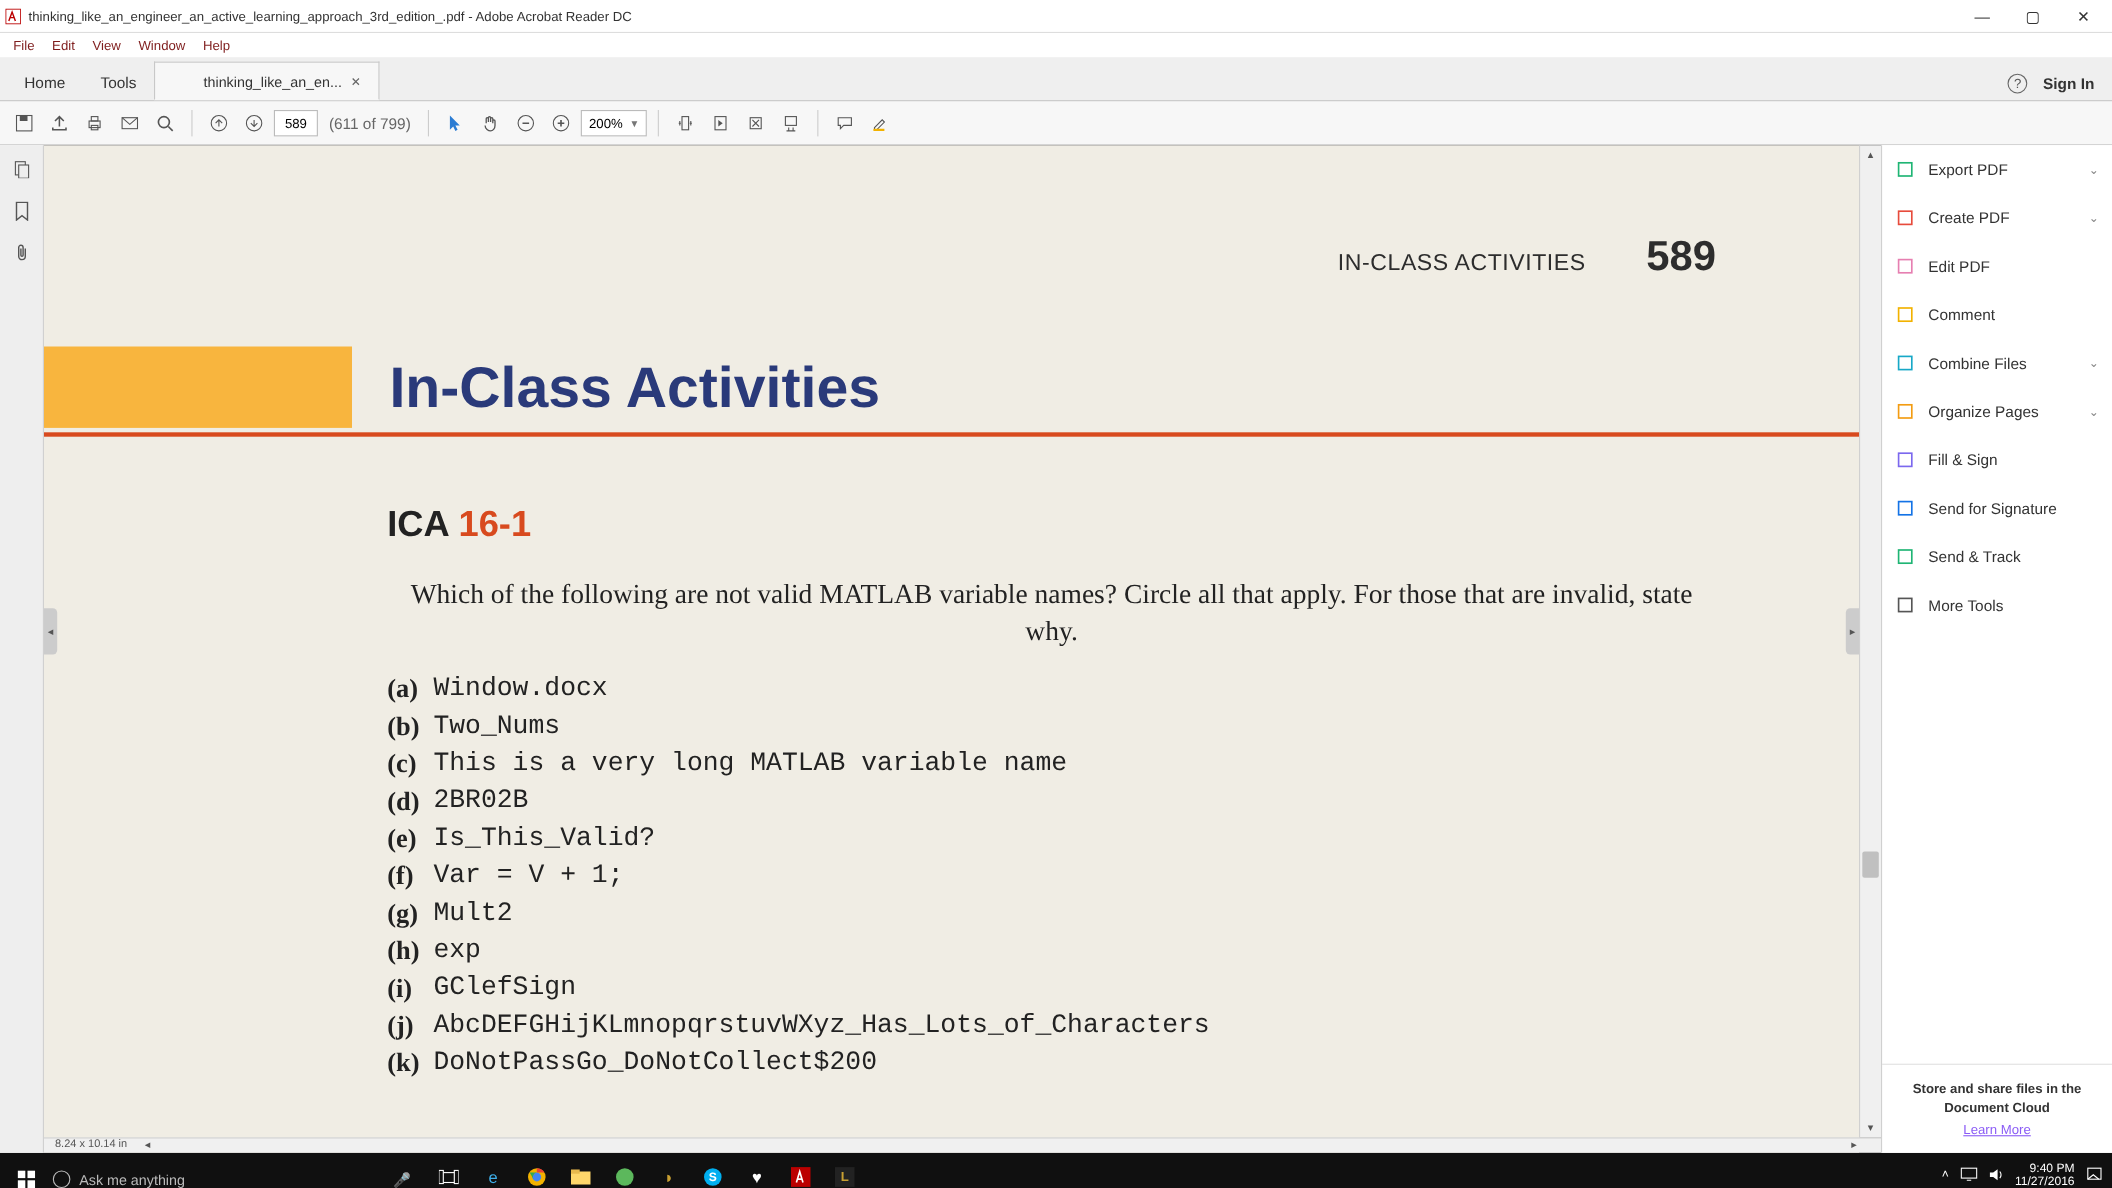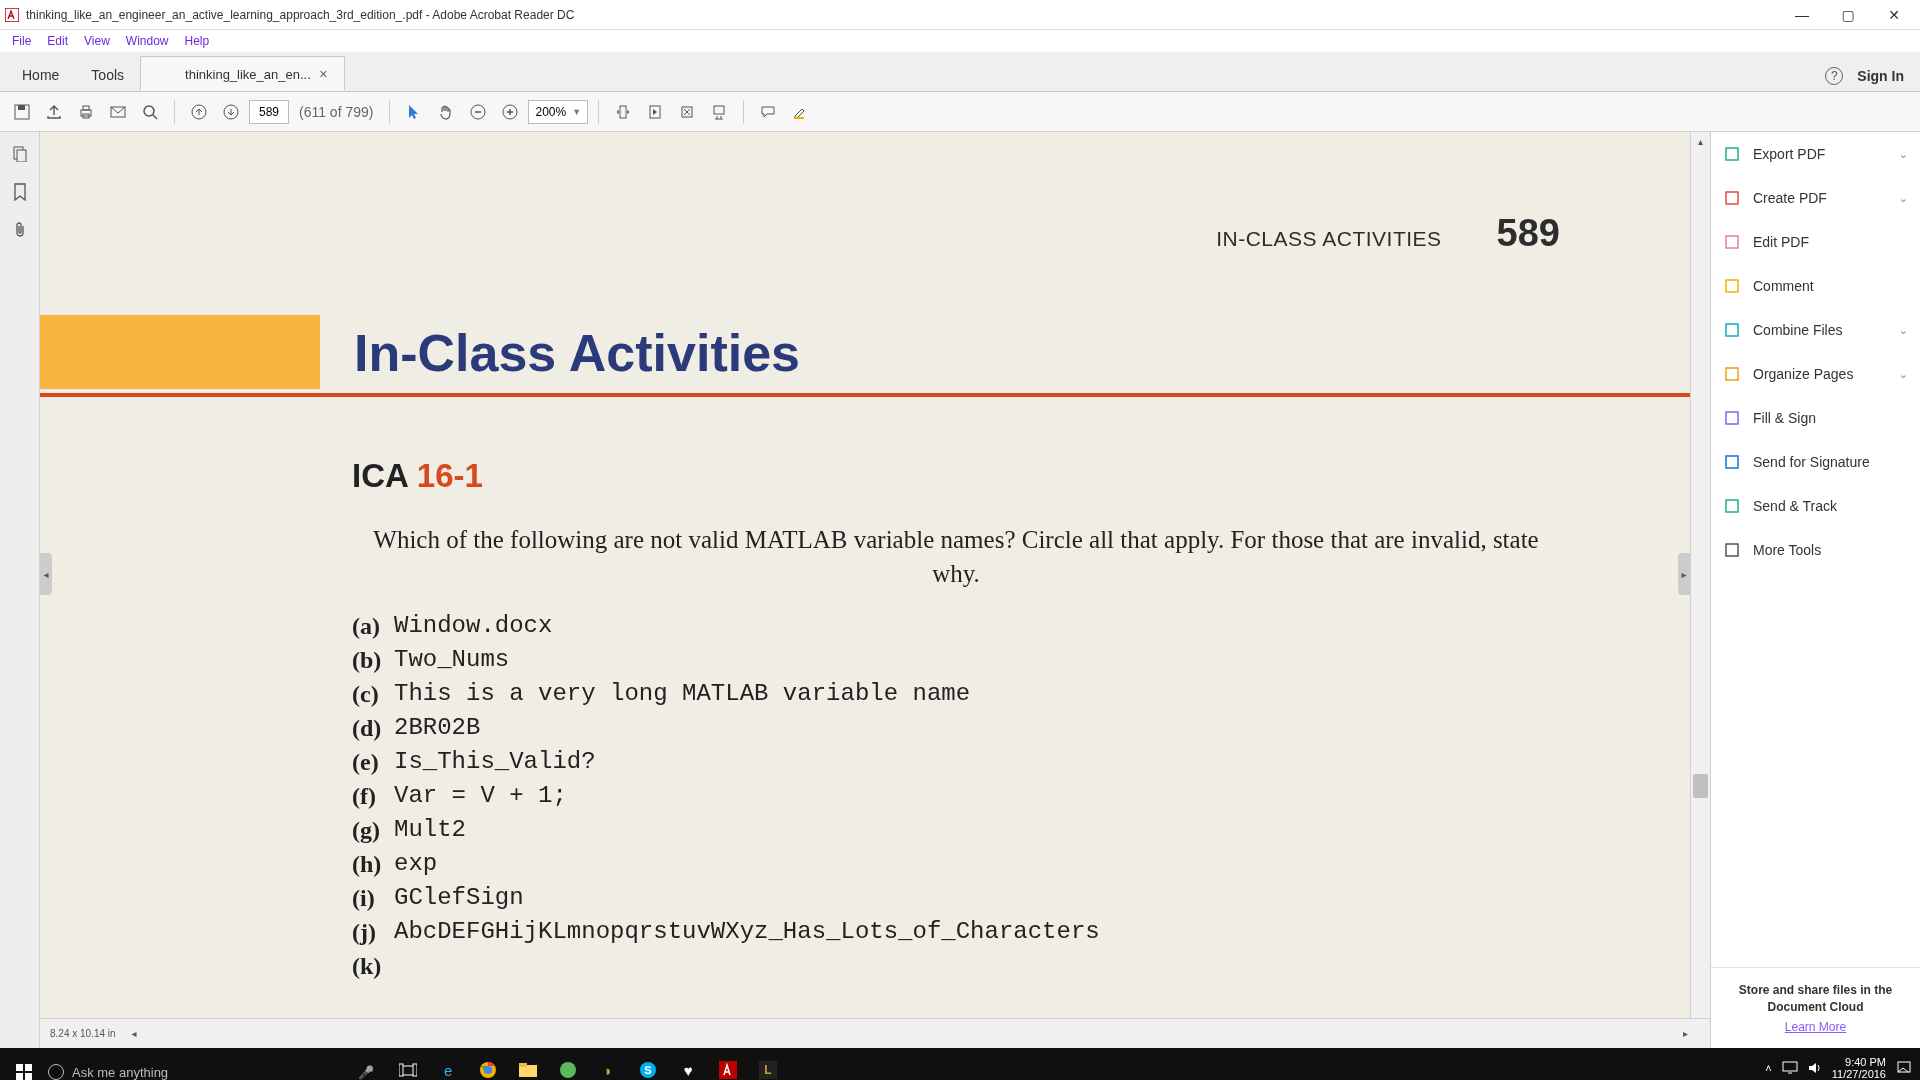--- a/index.html
+++ b/index.html
@@ -4,21 +4,21 @@
 <style>
 * { margin: 0; padding: 0; box-sizing: border-box; font-family: "Segoe UI", Arial, sans-serif; }
 html, body { width: 1920px; height: 1080px; overflow: hidden; background: #fff; }
 
 .titlebar { height: 30px; display: flex; align-items: center; padding: 0 4px; font-size: 12px; color: #333; border-bottom: 1px solid #ddd; }
 .titlebar .icon-box { width: 16px; height: 16px; margin-right: 6px; display: flex; align-items: center; justify-content: center; }
 .titlebar-title { flex: 1; }
 .titlebar-controls { display: flex; gap: 18px; padding-right: 8px; }
 .titlebar-controls span { width: 28px; text-align: center; cursor: default; font-size: 14px; }
 
-.menubar { height: 22px; display: flex; align-items: center; padding: 0 4px; font-size: 12px; color: #6d28d9; }
+.menubar { height: 22px; display: flex; align-items: center; padding: 0 4px; font-size: 12px; color: #7f1d1d; }
 .menubar span { padding: 0 8px; cursor: default; }
 
 .tabbar { height: 40px; background: #efefef; display: flex; align-items: flex-end; padding: 0 6px; border-bottom: 1px solid #c8c8c8; position: relative; }
 .tabbar .tab { padding: 10px 16px 8px; font-size: 14px; color: #333; cursor: default; }
 .tabbar .tab.doc { background: #f7f7f7; border: 1px solid #c8c8c8; border-bottom-color: #f7f7f7; font-size: 13px; display: flex; align-items: center; gap: 8px; padding-left: 44px; }
 .tabbar .tab.doc .close-x { color: #666; font-size: 11px; }
 .tabbar .right { margin-left: auto; display: flex; align-items: center; gap: 14px; padding-right: 10px; padding-bottom: 6px; }
 .tabbar .right .help-icon { width: 18px; height: 18px; border: 1.3px solid #666; border-radius: 50%; display: flex; align-items: center; justify-content: center; font-size: 12px; color: #555; }
 .tabbar .right .signin { font-size: 14px; font-weight: 600; color: #333; }
 
@@ -48,21 +48,21 @@
 .question { font-family: Georgia, "Times New Roman", serif; font-size: 25px; color: #222; margin-top: 28px; line-height: 1.35; text-align: center; }
 .opts { margin-top: 18px; }
 .opt-row { font-size: 24px; line-height: 1.42; display: flex; }
 .opt-letter { font-family: Georgia, "Times New Roman", serif; font-weight: 700; color: #222; width: 42px; }
 .opt-code { font-family: "Courier New", monospace; color: #222; white-space: pre; }
 
 .vscroll { position: absolute; right: 0; top: 0; width: 20px; bottom: 14px; background: #f0f0f0; border-left: 1px solid #d0d0d0; }
 .vscroll .arrow { height: 18px; display: flex; justify-content: center; align-items: center; font-size: 10px; color: #555; }
 .vscroll .track { height: calc(100% - 36px); position: relative; }
 .vscroll .thumb { position: absolute; left: 2px; right: 2px; top: 72%; height: 24px; background: #c0c0c0; border-radius: 2px; }
-.hscroll { position: absolute; left: 0; right: 0; bottom: 0; height: 30px; background: #f0f0f0; border-top: 1px solid #d0d0d0; display: flex; align-items: center; font-size: 10px; color: #555; }
+.hscroll { position: absolute; left: 0; right: 0; bottom: 0; height: 14px; background: #f0f0f0; border-top: 1px solid #d0d0d0; display: flex; font-size: 10px; color: #555; }
 .hscroll .page-dim { padding: 0 10px; }
 .hscroll .arrow-l { margin-left: 6px; }
 .hscroll .arrow-r { margin-left: auto; margin-right: 22px; }
 .collapse-handle { position: absolute; left: 0; top: 46%; width: 12px; height: 42px; background: #ccc; border-radius: 0 4px 4px 0; display: flex; align-items: center; justify-content: center; font-size: 10px; color: #555; }
 .collapse-handle-r { position: absolute; right: 20px; top: 46%; width: 12px; height: 42px; background: #ccc; border-radius: 4px 0 0 4px; display: flex; align-items: center; justify-content: center; font-size: 10px; color: #555; }
 
 .right-panel { width: 210px; background: #fff; border-left: 1px solid #d0d0d0; display: flex; flex-direction: column; }
 .right-panel .tool-item { display: flex; align-items: center; height: 44px; padding: 0 12px; font-size: 14px; color: #333; gap: 12px; cursor: default; }
 .right-panel .tool-item .ico { width: 18px; height: 18px; display: flex; align-items: center; justify-content: center; font-size: 15px; }
 .right-panel .tool-item .chev { margin-left: auto; font-size: 11px; color: #888; }
@@ -303,20 +303,21 @@
             <div class="opt-row">
               <span class="opt-letter">(i)</span>
               <span class="opt-code">GClefSign</span>
             </div>
             <div class="opt-row">
               <span class="opt-letter">(j)</span>
               <span class="opt-code">AbcDEFGHijKLmnopqrstuvWXyz_Has_Lots_of_Characters</span>
             </div>
             <div class="opt-row">
               <span class="opt-letter">(k)</span>
+              <span class="opt-code">DoNotPassGo_DoNotCollect$200</span>
             </div>
           </div>
       </div>
     </div>
 
     <div class="collapse-handle">◂</div>
     <div class="collapse-handle-r">▸</div>
 
     <div class="vscroll">
       <div class="arrow">▴</div>

